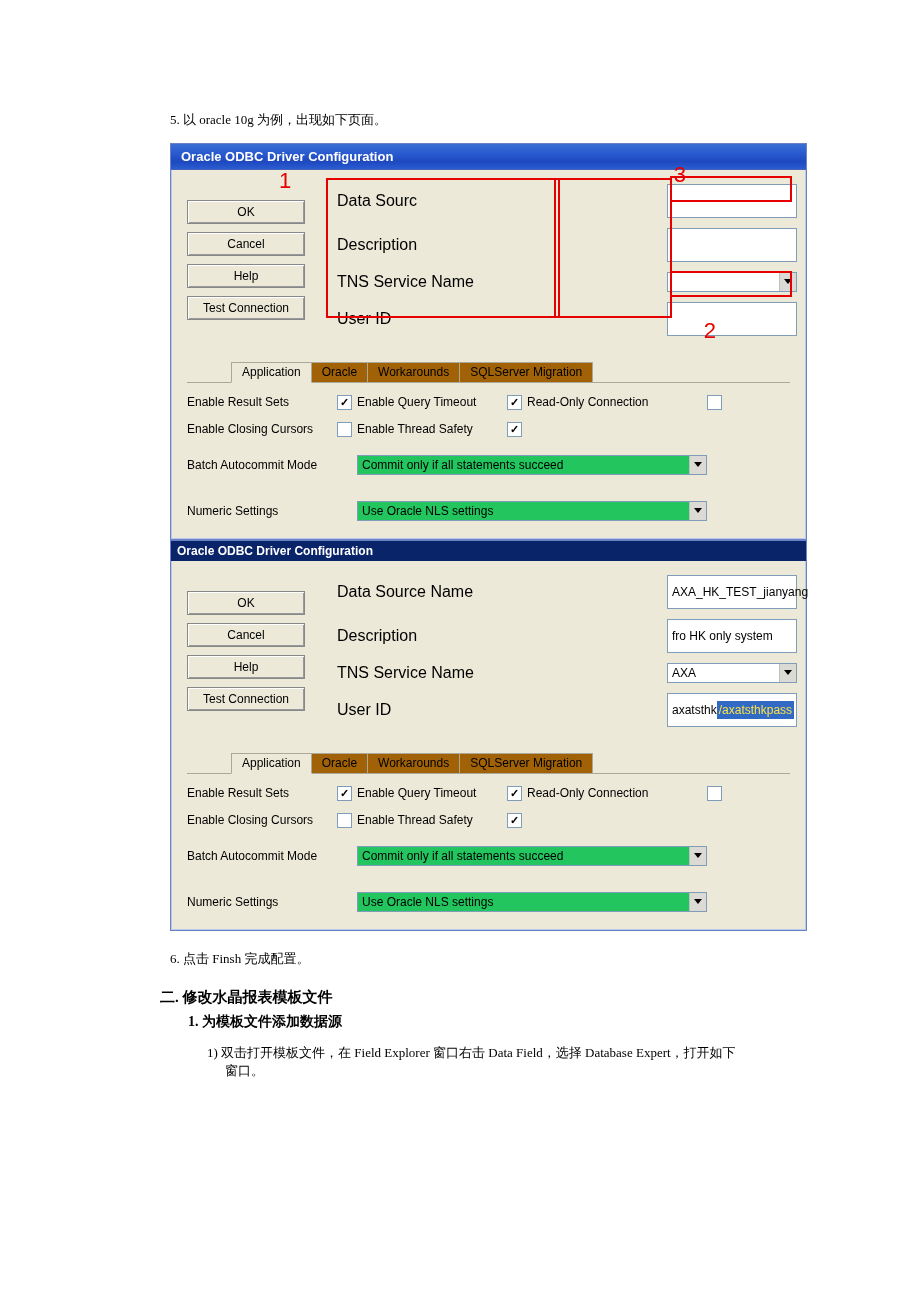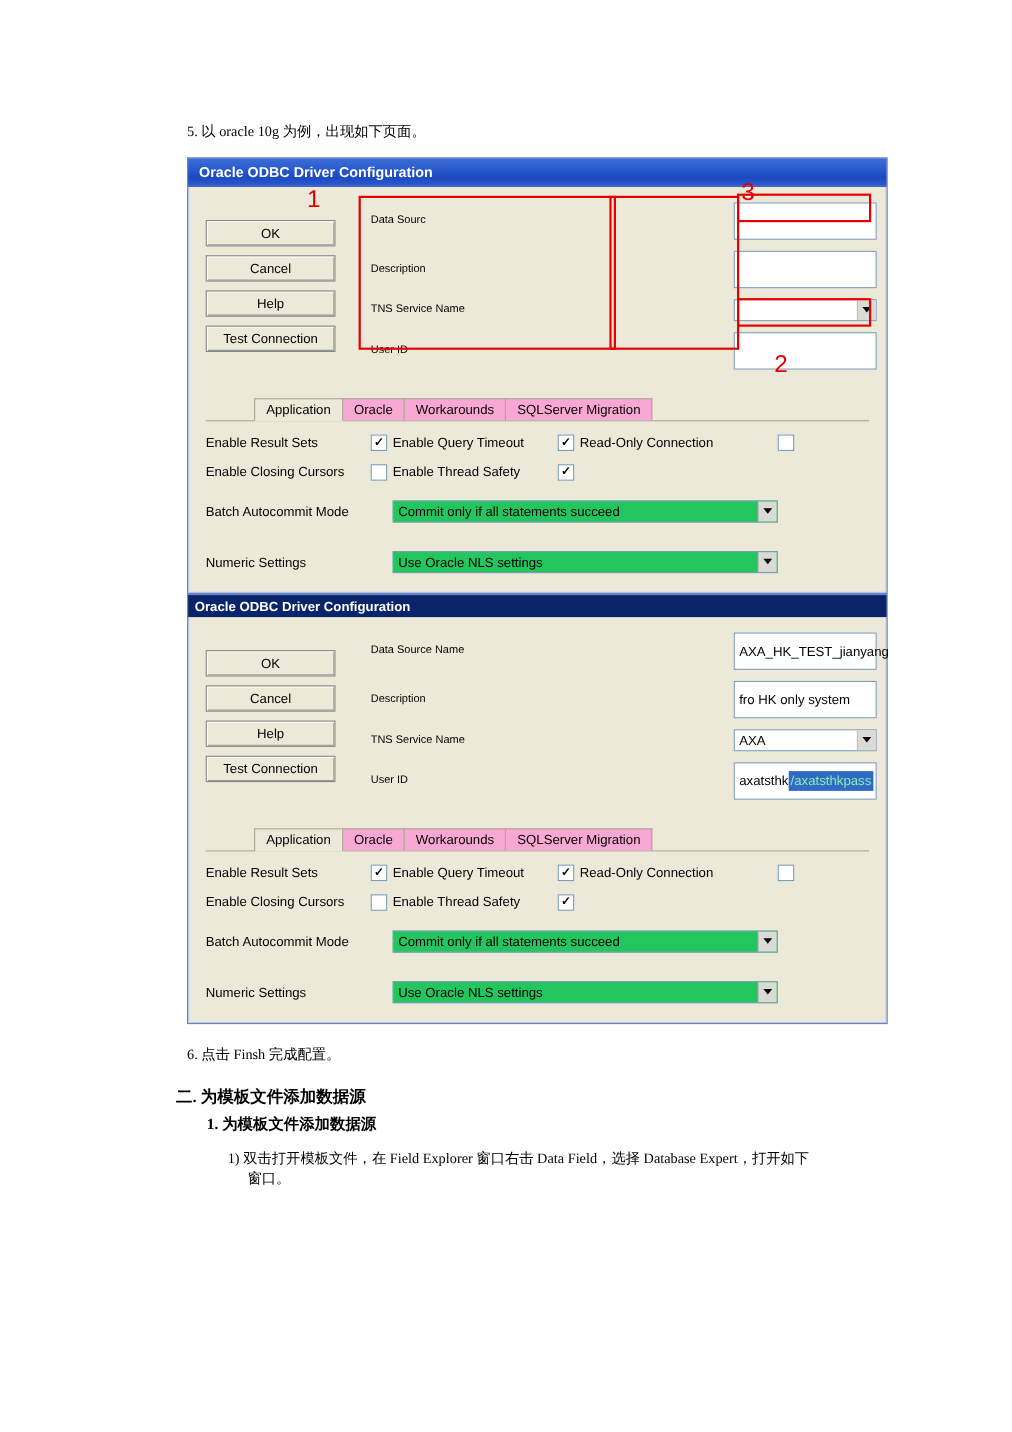--- a/index.html
+++ b/index.html
@@ -70,35 +70,35 @@
     padding: 14px 16px 18px 16px;
     position: relative;
   }
   .form-grid {
     display: grid;
     grid-template-columns: 140px 320px 130px;
     column-gap: 10px;
     row-gap: 10px;
     align-items: center;
   }
-  .lbl { font-size: 10px; }
+  .lbl { font-size: 16px; }
   .txt {
     height: 20px;
     border: 1px solid #7F9DB9;
     background: #fff;
     padding: 16px 4px;
     font-size: 12px;
     line-height: 18px;
     box-sizing: border-box;
     display: flex;
     align-items: center;
   }
   .txt .sel {
     background: #316AC5;
-    color: #86efac;
+    color: #fde047;
     padding: 0 2px;
   }
   .combo {
     display: flex;
     border: 1px solid #7F9DB9;
     height: 20px;
     background: #fff;
     box-sizing: border-box;
   }
   .combo .val { flex: 1; padding: 0 4px; font-size: 12px; line-height: 18px; }
@@ -129,21 +129,21 @@
     border-bottom: 1px solid #aca899;
     height: 22px;
     align-items: flex-end;
     gap: 0;
     padding-left: 44px;
   }
   .tab {
     border: 1px solid #aca899;
     border-bottom: none;
     padding: 2px 10px 3px 10px;
-    background: #f9a8d4;
+    background: #a16207;
     font-size: 12px;
     position: relative;
     margin-right: -1px;
     cursor: default;
   }
   .tab.active {
     background: #ECE9D8;
     border-bottom: 1px solid #ECE9D8;
     margin-bottom: -1px;
     z-index: 2;
@@ -335,17 +335,17 @@
           <div class="sel-arrow">
               <div class="tri"></div>
             </div>
         </div>
       </div>
     </div>
   </div>
 
   <p class="doc-text num6">6. 点击 Finsh 完成配置。</p>
 
-  <p class="doc-heading h2">二.   为模板文件添加数据源</p>
+  <p class="doc-heading h2">二.   修改水晶报表模板文件</p>
   <p class="doc-heading h3">1.  为模板文件添加数据源</p>
   <p class="doc-sub">1)  双击打开模板文件，在 Field Explorer 窗口右击 Data Field，选择 Database Expert，打开如下窗口。</p>
 
 </div>
 
 </body></html>

